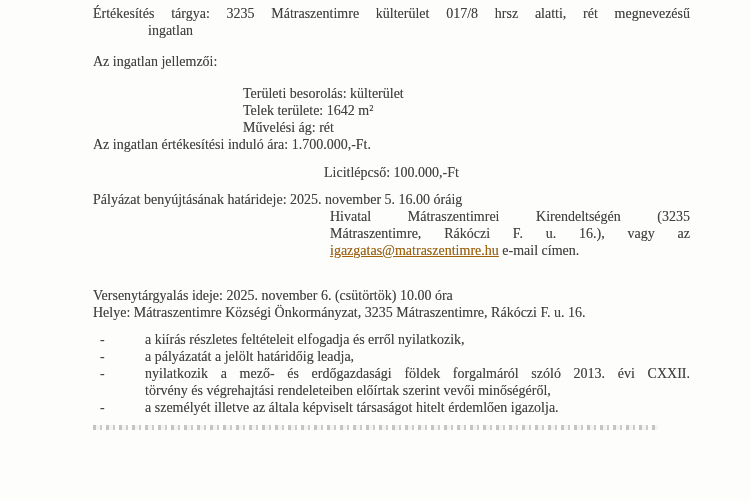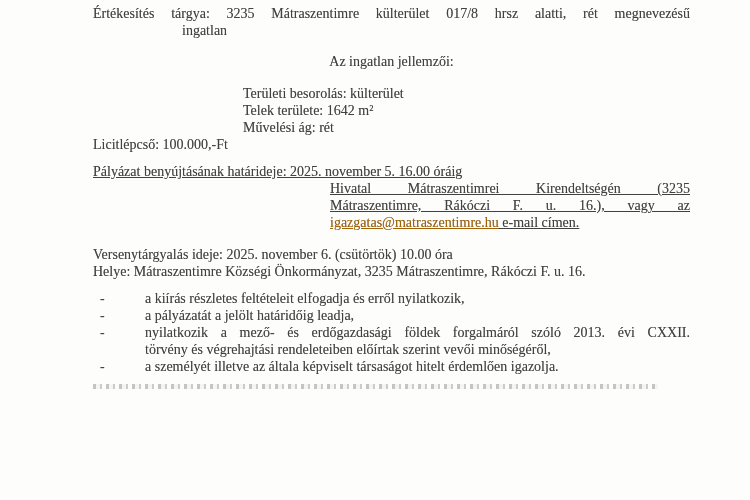--- a/index.html
+++ b/index.html
@@ -21,26 +21,26 @@
   }
   .line { line-height: 17px; white-space: nowrap; } 
   .jline {
     line-height: 17px;
     text-align: justify;
     text-align-last: justify;
     -moz-text-align-last: justify;
   }
   
   .subject        { margin-bottom: 14px; }
-  .subject-cont   { margin-left: 89px; font-family: Liberation Serif, serif; }
-  .features-head  { margin-bottom: 15px; text-align: center; }
+  .subject-cont   { margin-left: 55px; font-family: Liberation Serif, serif; }
+  .features-head  { margin-bottom: 15px; }
   .features       { margin-left: 150px; }
   .price          { margin-bottom: 11px; }
-  .licit          { margin-bottom: 10px; }
-  .submission     { margin-bottom: 15px; text-decoration: underline; }
+  .licit          { margin-bottom: 10px; text-align: center; }
+  .submission     { margin-bottom: 28px; }
   .sub-cont       { margin-left: 237px; }
   .auction        { margin-bottom: 10px; }
   .bullets        { margin-bottom: 9px; }
   .bullet         { position: relative; padding-left: 52px; }
   .bullet .dash   { position: absolute; left: 7px; top: 0; line-height: 17px; }
   a.email-link    { color: #a16207; text-decoration: underline; cursor: pointer; }
   
   .cutoff {
     height: 5px; width: 565px; margin-top: 0;
     background: repeating-linear-gradient(
@@ -64,20 +64,21 @@
   </div>
 
   <div class="line features-head">Az ingatlan jellemzői:</div>
 
   <div class="features">
     <div class="line">Területi besorolás: külterület</div>
     <div class="line">Telek területe: 1642 m²</div>
     <div class="line">Művelési ág: rét</div>
   </div>
 
+  <div class="line price">Az ingatlan értékesítési induló ára: 1.700.000,-Ft.</div>
 
   <div class="line licit">Licitlépcső: 100.000,-Ft</div>
 
   <div class="submission">
     <div class="line">Pályázat benyújtásának határideje: 2025. november 5. 16.00 óráig</div>
     <div class="jline sub-cont">Hivatal Mátraszentimrei Kirendeltségén (3235</div>
     <div class="jline sub-cont">Mátraszentimre, Rákóczi F. u. 16.), vagy az</div>
     <div class="line sub-cont"><a class="email-link">igazgatas@matraszentimre.hu</a><span> e-mail címen.</span></div>
   </div>
 

